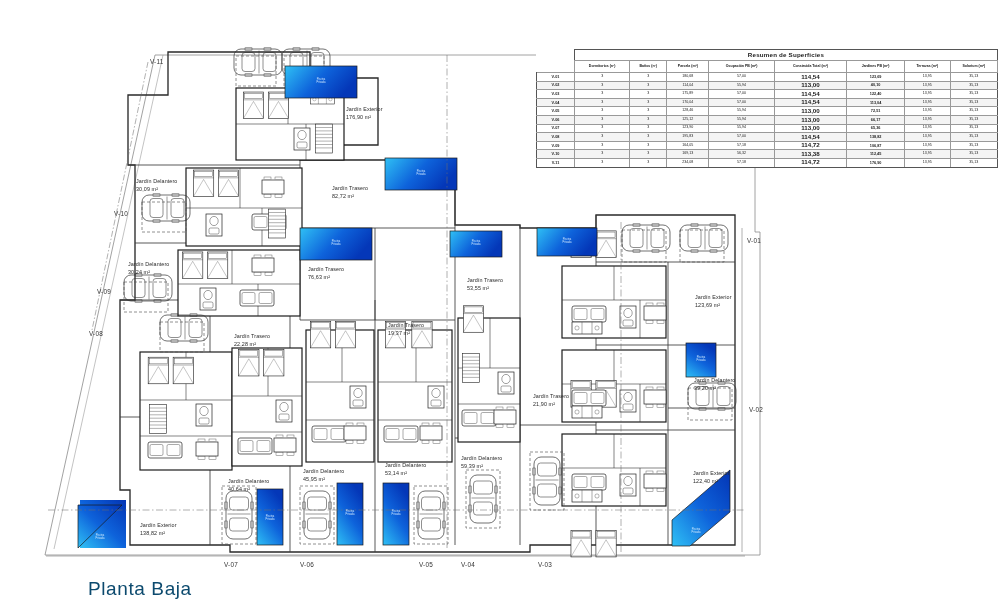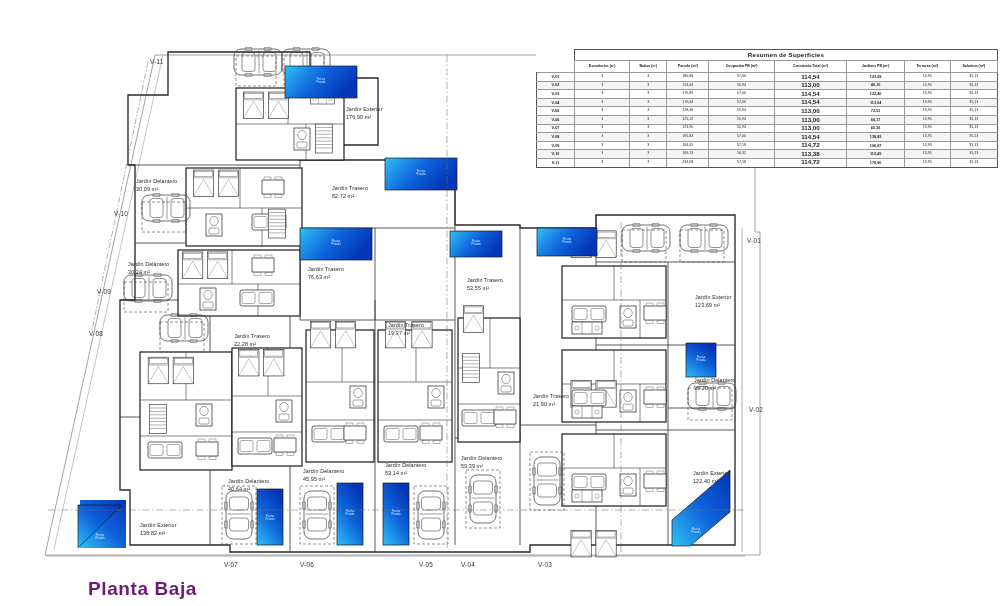--- a/index.html
+++ b/index.html
@@ -14,23 +14,23 @@
     height: 606px;
     background: #ffffff;
     overflow: hidden;
   }
 
   
   #plan-title {
     position: absolute;
     left: 88px; top: 578px;
     font-size: 19px;
-    color: #701a75;
+    color: #0c4a6e;
     letter-spacing: 0.6px;
-    font-weight: 700;
+    font-weight: 400;
   }
 
   
   #table-wrap {
     position: absolute;
     left: 536px; top: 49px;
     width: 462px;
   }
   table.surf {
     border-collapse: collapse;

